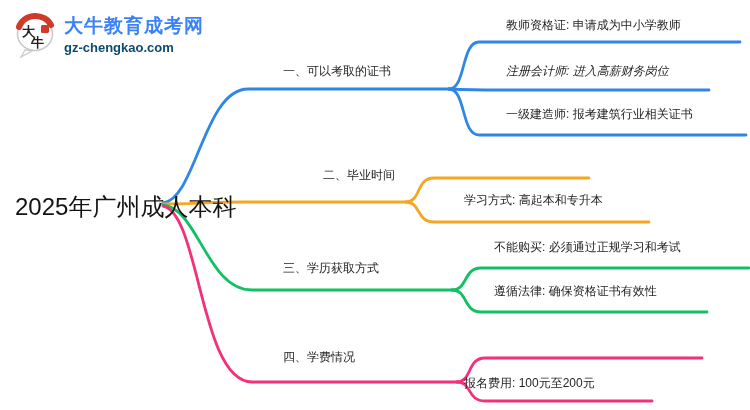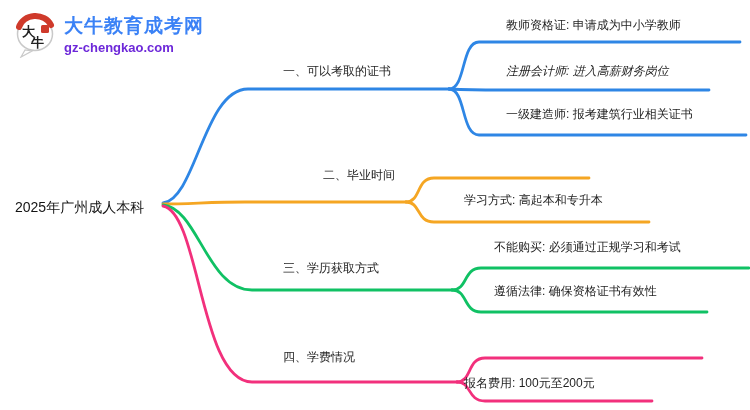--- a/index.html
+++ b/index.html
@@ -5,21 +5,21 @@
   html,body{margin:0;padding:0;background:#ffffff;}
   .stage{
     position:relative;width:750px;height:410px;background:#ffffff;overflow:hidden;
     font-family:"Liberation Sans", sans-serif;
   }
   .lines{position:absolute;left:0;top:0;}
   .ln{fill:none;stroke-width:2.8;stroke-linecap:round;}
   .node{
     position:absolute;color:#1f1f1f;font-size:12px;line-height:22px;white-space:nowrap;
   }
-  .root{font-size:14px;line-height:22px;color:#141414;}
+  .root{font-size:24px;line-height:22px;color:#141414;}
   
   .logo{position:absolute;left:14px;top:10px;display:flex;align-items:center;gap:8px;}
   .logo-name{font-size:19px;font-weight:bold;letter-spacing:1px;}
   .logo-domain{font-size:13px;font-weight:bold;margin-top:1px;}
 </style>
 </head>
 <body>
 
 <div class="stage">
 
@@ -47,21 +47,21 @@
     <svg width="42" height="48" viewBox="0 0 42 48">
       <ellipse cx="21" cy="24" rx="17.5" ry="16.5" fill="#ffffff" stroke="#c9c9c9" stroke-width="1.5"></ellipse>
       <path d="M11,40 L7,47 L18,41 Z" fill="#ffffff" stroke="#c9c9c9" stroke-width="1.2"></path>
       <path d="M5,17 A17,15 0 0 1 37,15" fill="none" stroke-width="6" stroke-linecap="round" stroke="#CF3A2B"></path>
       <rect x="27" y="15" width="8" height="8" rx="1.5" fill="#CF3A2B"></rect>
       <text x="8" y="26" font-size="13" font-weight="bold" fill="#222222">大</text>
       <text x="17" y="37" font-size="13" font-weight="bold" fill="#222222">牛</text>
     </svg>
     <div class="logo-text">
       <div class="logo-name" style="color:#3b82f6;">大牛教育成考网</div>
-      <div class="logo-domain" style="color:#6d28d9;">gz-chengkao.com</div>
+      <div class="logo-domain" style="color:#0c4a6e;">gz-chengkao.com</div>
     </div>
   </div>
 
   <div class="node root" style="left:15px;top:196px;">2025年广州成人本科</div>
 
   <div class="node" style="left:283px;top:60px;">一、可以考取的证书</div>
   <div class="node" style="left:506px;top:14px;">教师资格证: 申请成为中小学教师</div>
   <div class="node" style="left:506px;top:60px;font-style:italic;">注册会计师: 进入高薪财务岗位</div>
   <div class="node" style="left:506px;top:103px;">一级建造师: 报考建筑行业相关证书</div>
 

